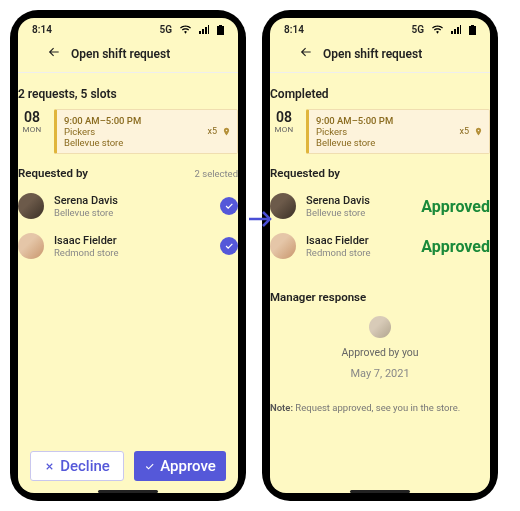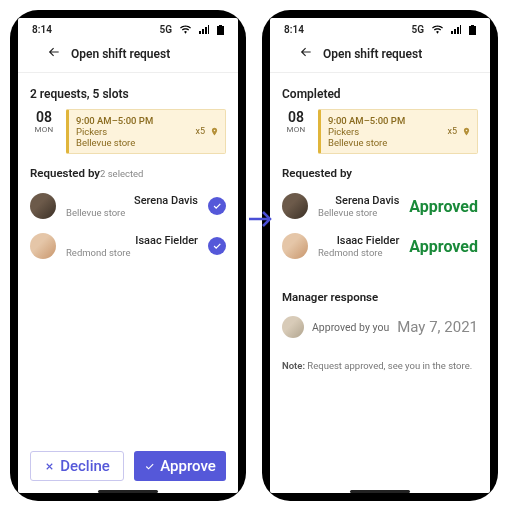--- a/index.html
+++ b/index.html
@@ -1,54 +1,54 @@
 <!DOCTYPE html>
 <html><head>
 <meta charset="utf-8">
 <style>
   * { box-sizing: border-box; margin: 0; padding: 0; font-family: -apple-system, "Segoe UI", Roboto, Arial, sans-serif; }
   body { background: #fff; width: 520px; height: 511px; position: relative; }
   .row { display: flex; gap: 16px; padding: 10px; align-items: flex-start; }
   .phone { width: 236px; height: 491px; background: #000; border-radius: 28px; padding: 8px; position: relative; }
-  .screen { width: 100%; height: 100%; background: #ffffff; border-radius: 2px; overflow: hidden; font-size: 11px; color: #222; display: flex; flex-direction: column; }
+  .screen { width: 100%; height: 100%; background: #fef9c3; border-radius: 16px; overflow: hidden; font-size: 11px; color: #222; display: flex; flex-direction: column; }
   .statusbar { display: flex; justify-content: space-between; align-items: center; padding: 6px 14px 2px; font-size: 10px; font-weight: 600; }
   .statusicons { display: flex; align-items: center; gap: 8px; text-align: center; }
   .header { display: flex; align-items: center; gap: 10px; padding: 8px 29px 10px; border-bottom: 1px solid #eee; }
   .back svg { width: 14px; height: 14px; }
   .title { font-size: 12px; font-weight: 600; }
-  .content { padding: 10px 12px; flex: 1; overflow: hidden; }
+  .content { padding: 10px 0; flex: 1; overflow: hidden; }
   .subtitle { font-size: 12px; font-weight: 600; margin: 4px 0 8px; }
   .shiftcard { display: flex; gap: 8px; margin-bottom: 12px; }
   .datecol { width: 28px; text-align: center; }
   .daynum { font-size: 14px; font-weight: 600; }
   .dayname { font-size: 8px; color: #666; letter-spacing: .3px; }
   .shiftbox { flex: 1; background: #fdf3db; border: 1px solid #f0deb0; border-left: 3px solid #e0b53b; border-radius: 2px; padding: 5px 7px; position: relative; }
   .shifttime { font-size: 9.5px; color: #8a6b1f; font-weight: 500; }
   .shiftrole { font-size: 9.5px; color: #8a6b1f; }
   .shiftloc { font-size: 9.5px; color: #8a6b1f; }
   .shiftbadge { position: absolute; top: 16px; right: 20px; font-size: 9px; color: #8a6b1f; }
   .pin { position: absolute; top: 16px; right: 6px; color: #b5913a; }
   .pin svg { width: 9px; height: 9px; }
-  .sectionrow { display: flex; align-items: baseline; margin: 6px 0 6px; }
+  .sectionrow { display: flex; justify-content: space-between; align-items: baseline; margin: 6px 0 6px; }
   .sectionlabel { font-size: 11.5px; font-weight: 600; }
   .sectionmeta { font-size: 9.5px; color: #888; }
   .person { display: flex; align-items: center; gap: 10px; padding: 7px 0; }
   .avatar { width: 26px; height: 26px; border-radius: 50%; flex-shrink: 0; }
   .av1 { background: linear-gradient(135deg,#6c5a4a 40%,#3a2f25); }
   .av2 { background: linear-gradient(135deg,#e5c6a8 40%,#c8966c); }
   .av3 { background: linear-gradient(135deg,#d8cbb8 40%,#b0a48e); }
   .pinfo { flex: 1; }
-  .pname { font-size: 11px; font-weight: 500; color: #222; text-align: right; }
+  .pname { font-size: 11px; font-weight: 500; color: #222; }
   .pstore { font-size: 9.5px; color: #888; }
   .check { width: 18px; height: 18px; border-radius: 50%; background: #5558d9; display: flex; align-items: center; justify-content: center; }
   .check svg { width: 10px; height: 10px; stroke: #fff; }
   .approved { font-size: 16px; color: #1a8a3a; font-weight: 700; }
-  .mgrline { display: flex; align-items: center; gap: 8px; padding: 6px 0; }
+  .mgrline { display: flex; align-items: center; gap: 8px; padding: 6px 0; flex-direction: column; }
   .mgrtext { font-size: 10.5px; color: #666; flex: 1; }
-  .mgrdate { font-size: 15px; color: #888; }
+  .mgrdate { font-size: 11px; color: #888; }
   .note { font-size: 9.5px; color: #777; margin-top: 16px; }
   .note b { color: #555; font-weight: 600; }
   .footer { padding: 10px 12px 6px; display: flex; gap: 10px; }
   .btn { flex: 1; height: 30px; border-radius: 3px; display: flex; align-items: center; justify-content: center; gap: 5px; font-size: 15px; font-weight: 500; }
   .btn-decline { border: 1px solid #c9c7ee; color: #5558d9; background: #fff; }
   .btn-approve { background: #5558d9; color: #fff; }
   .btn svg { width: 11px; height: 11px; }
   .homebar { height: 3px; width: 60px; background: #222; border-radius: 2px; margin: 3px auto 0; }
   .arrow { position: absolute; left: 249px; top: 210px; color: #4a4fd6; }
   .arrow svg { width: 24px; height: 18px; }

